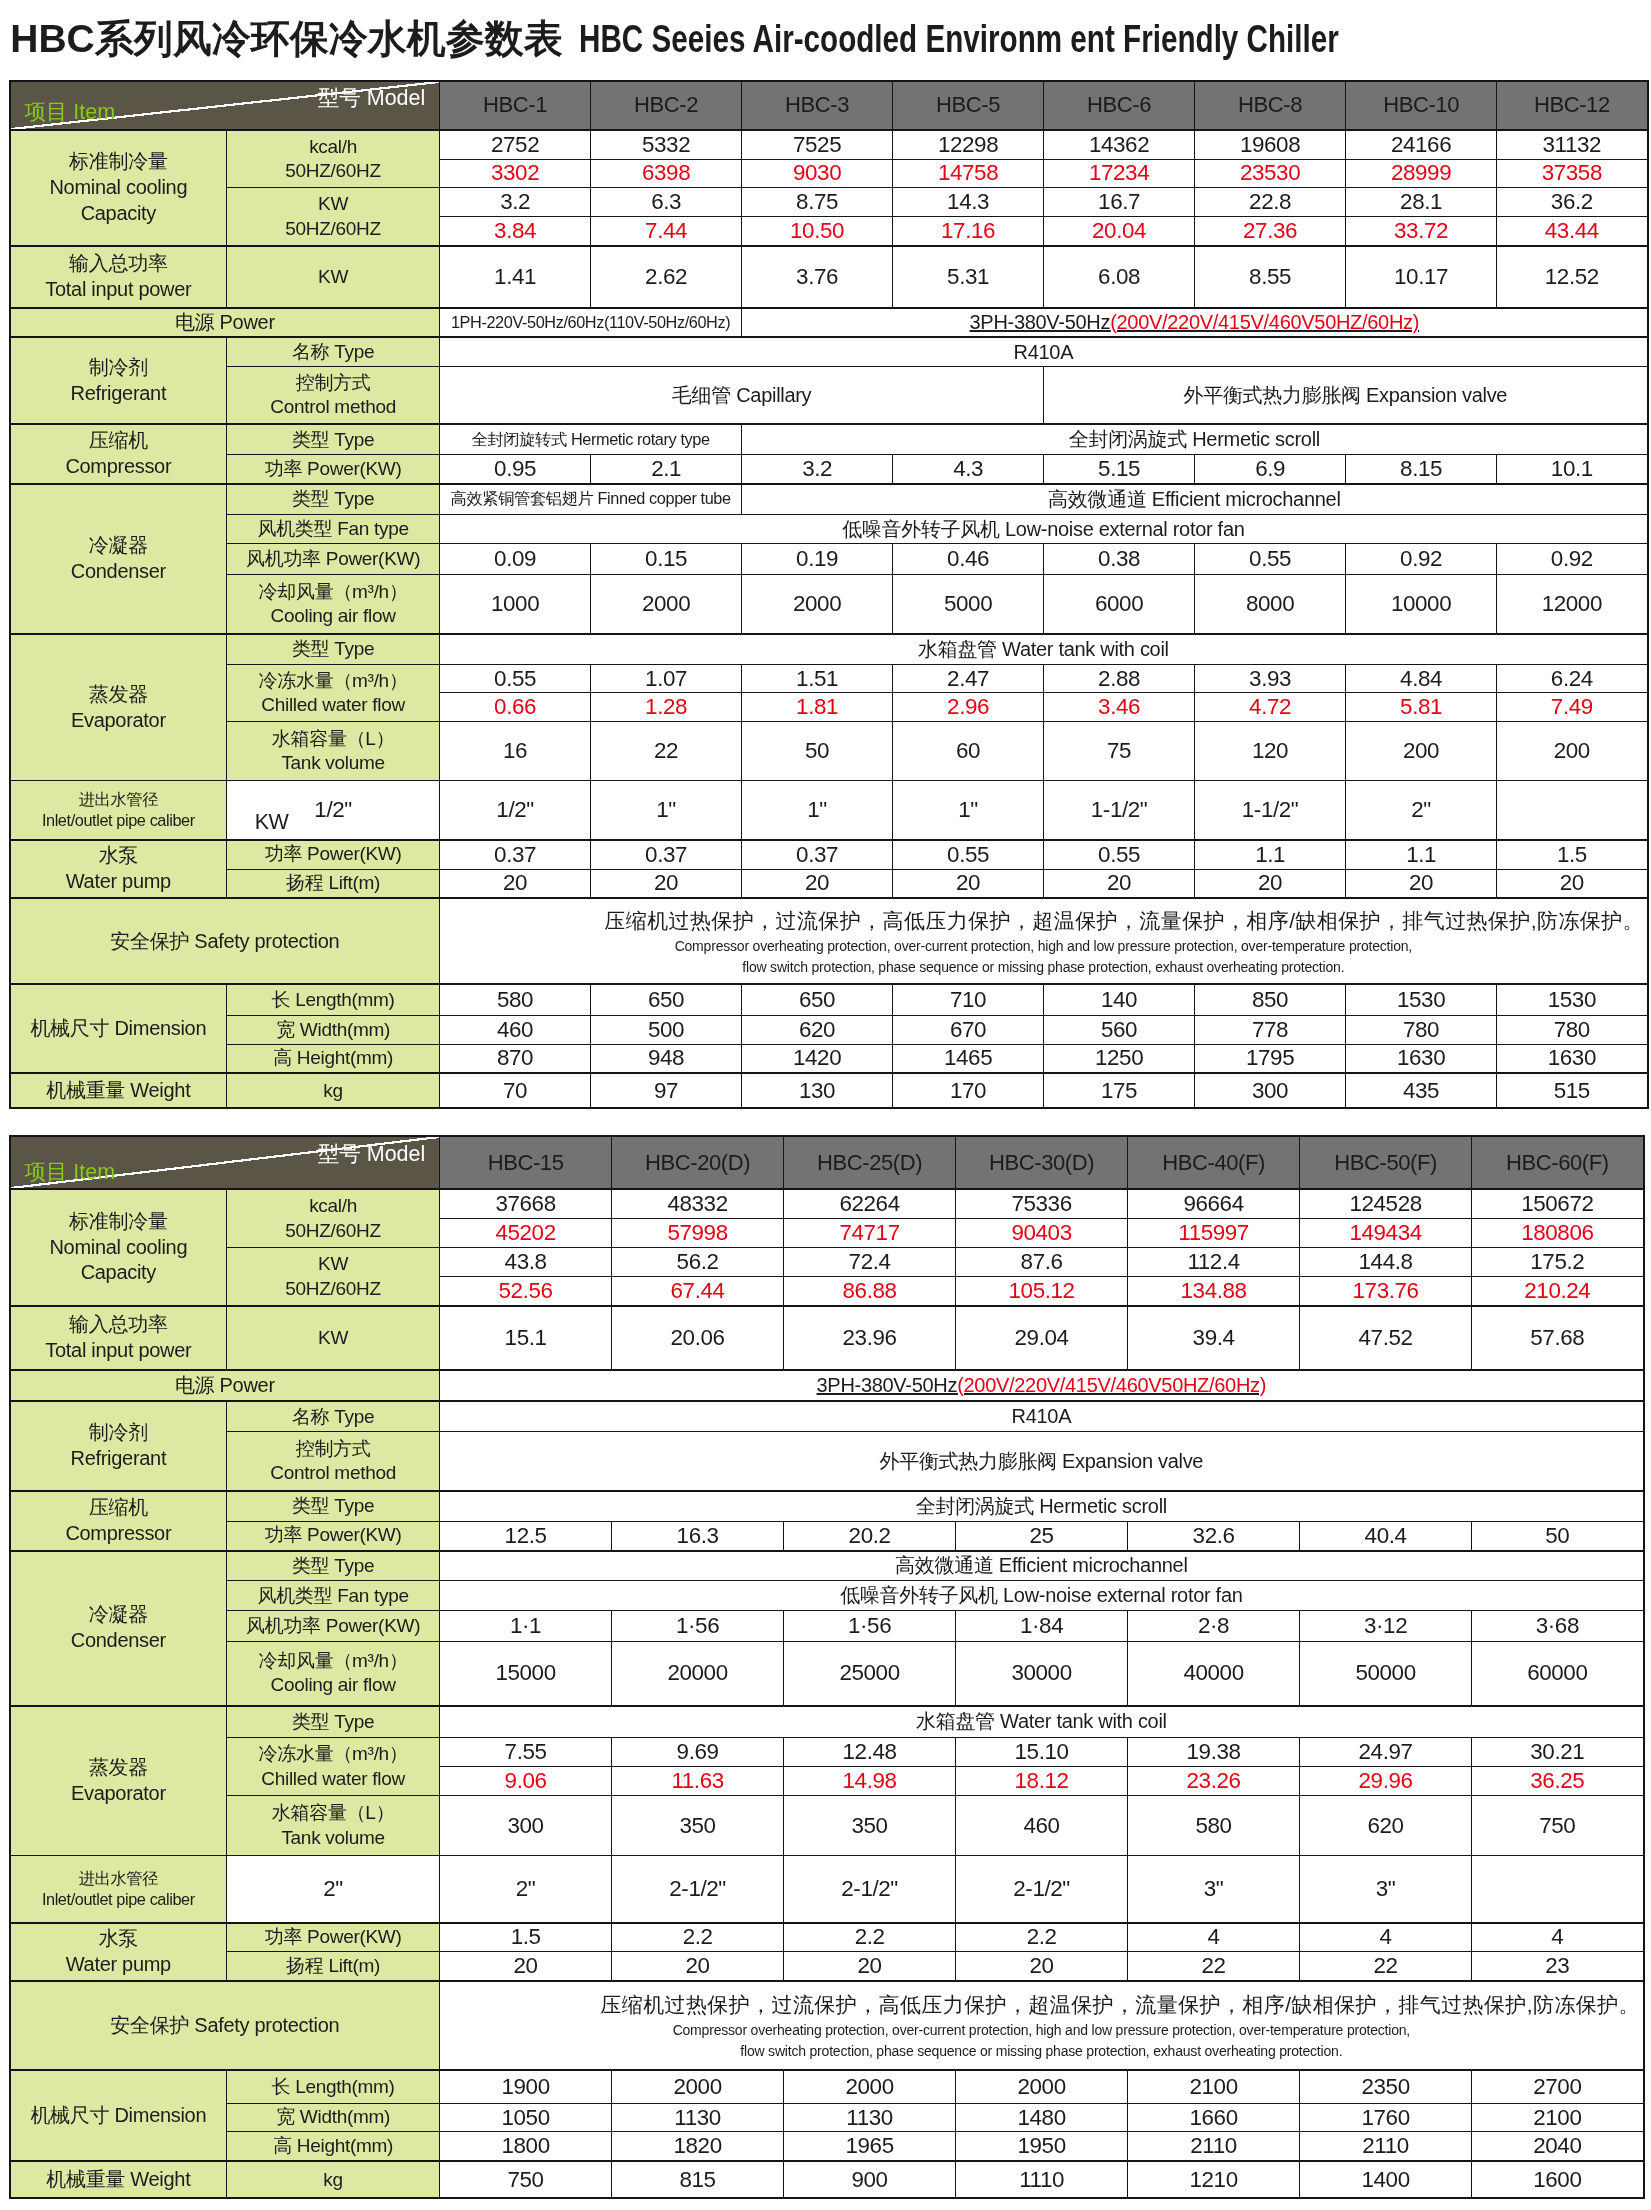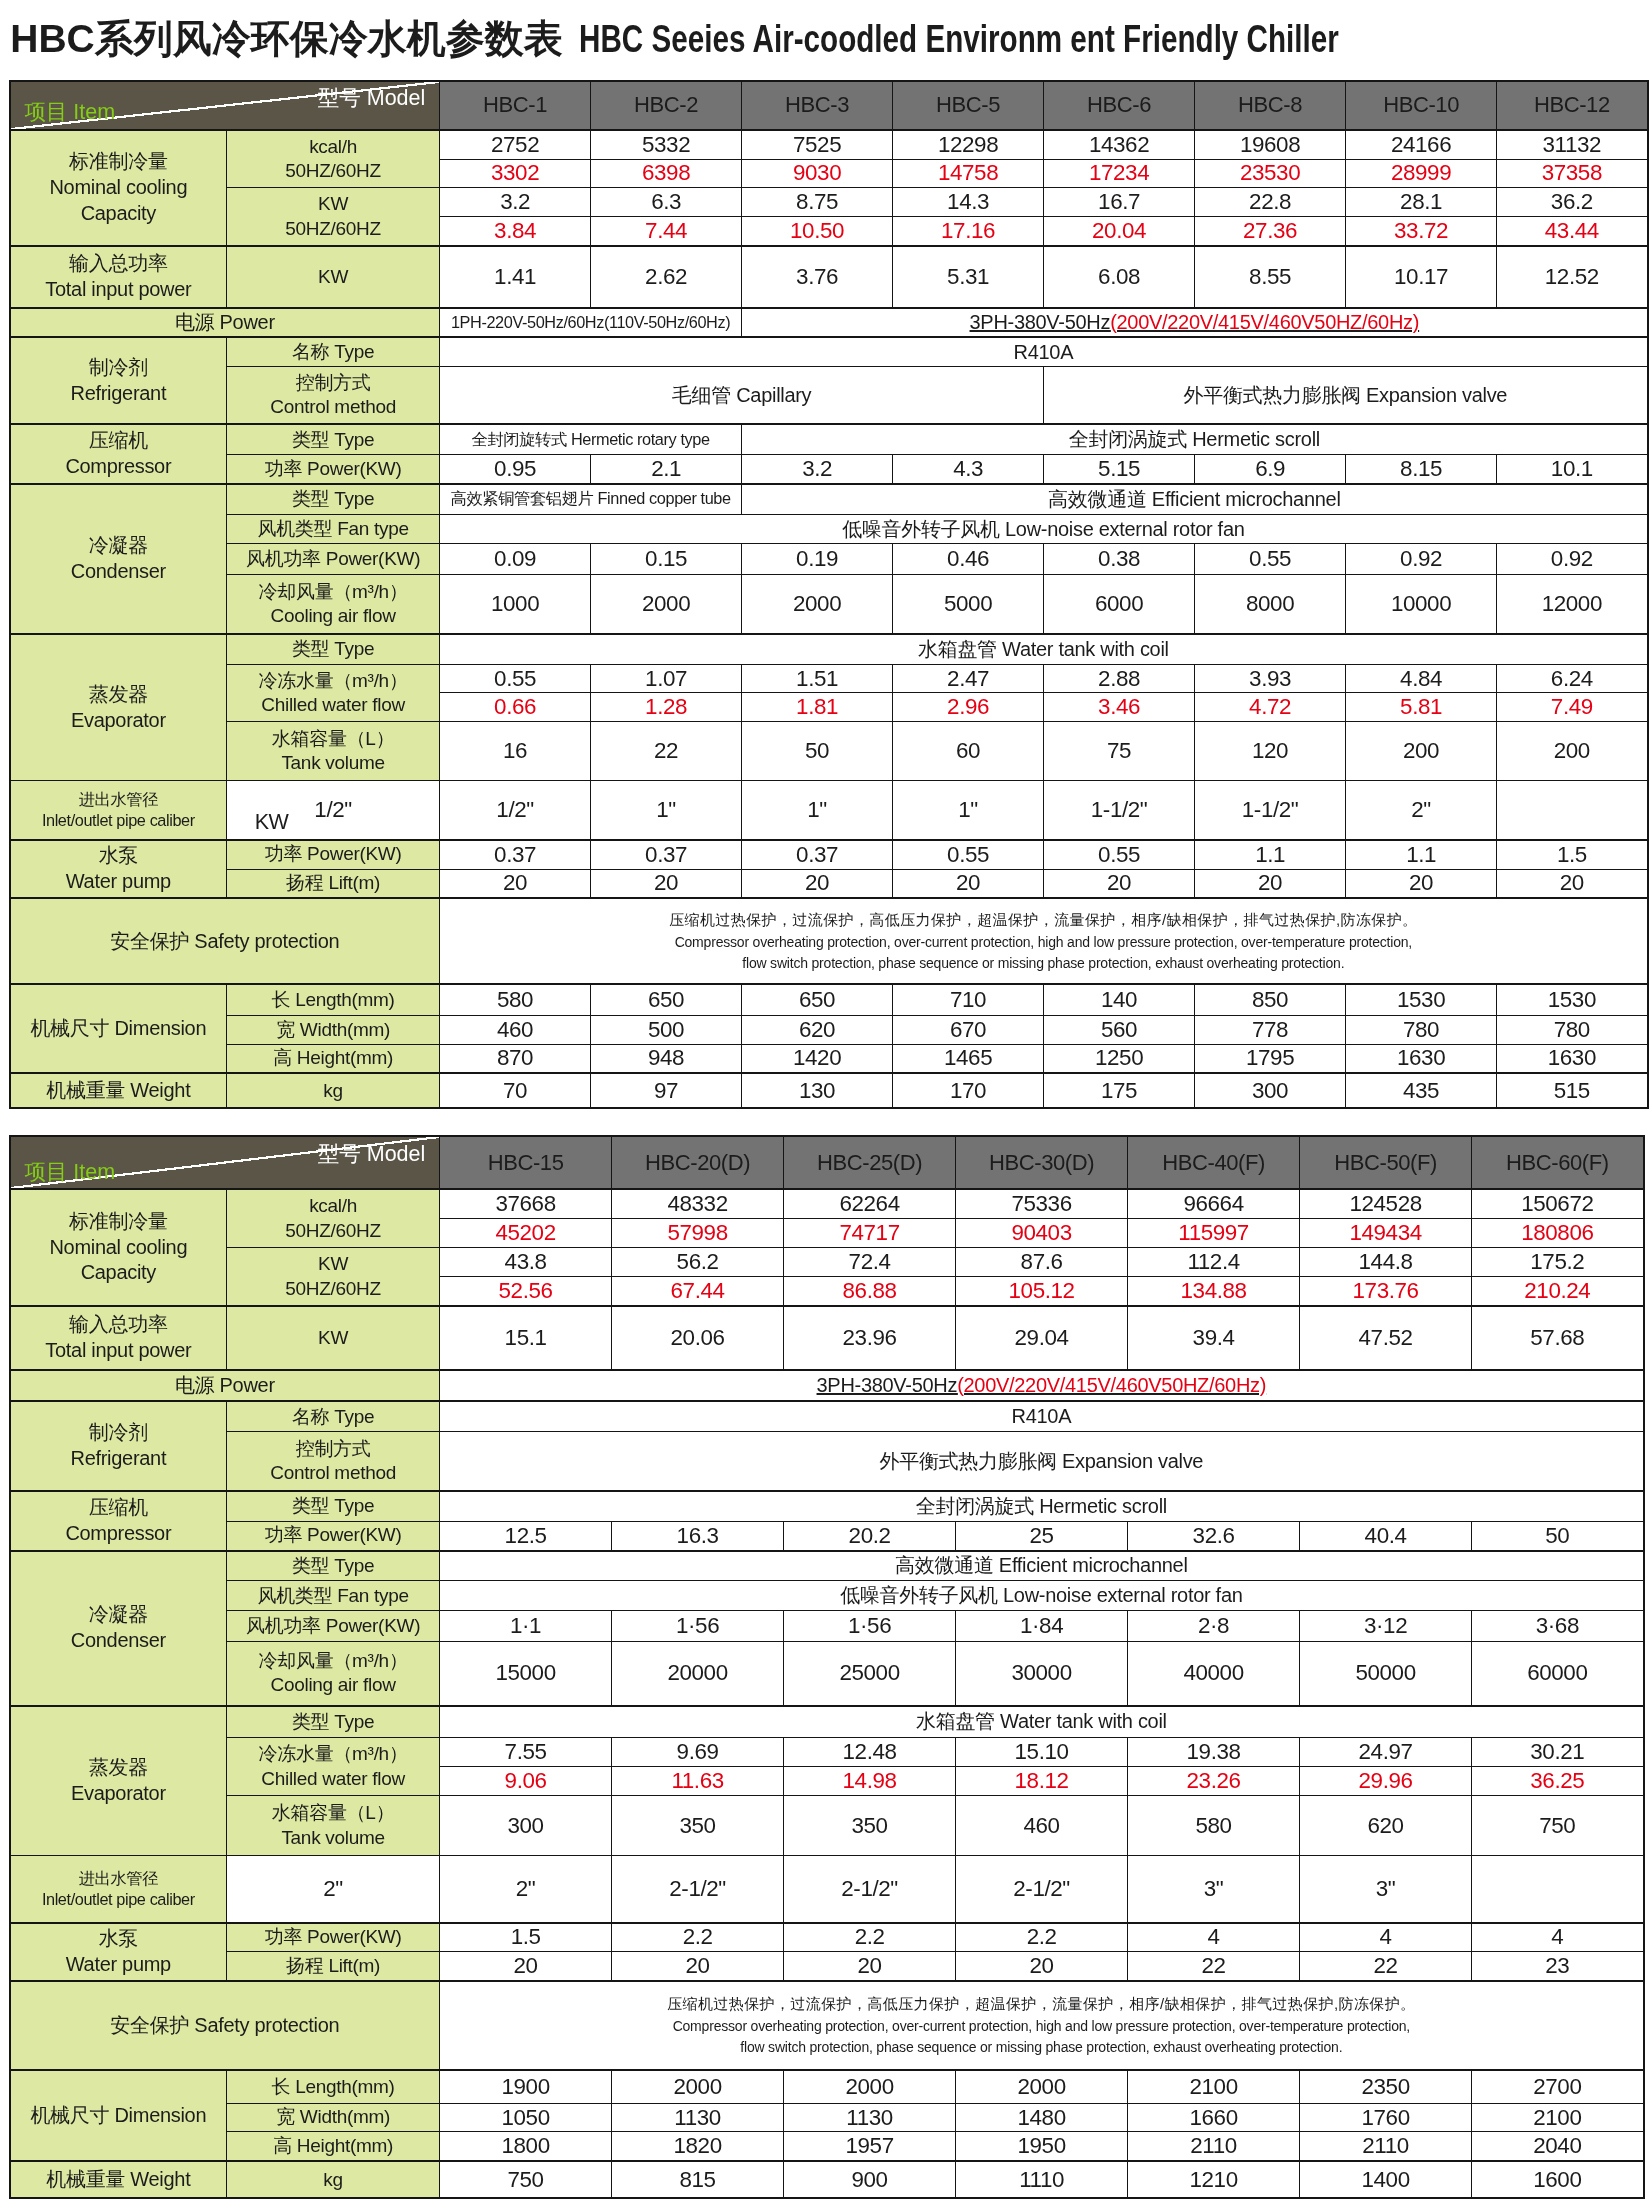--- a/index.html
+++ b/index.html
@@ -16,21 +16,21 @@
   .k-l1,.k-l2 { background:#dde8a2; white-space:pre-line; line-height:1.28; letter-spacing:-0.3px; }
   .k-l1 { font-size:20px; }
   .k-l2 { font-size:19px; }
   .k-v,.k-kw { font-size:22.4px; letter-spacing:-0.4px; }
   .k-r { font-size:22.4px; letter-spacing:-0.4px; color:#e60014; }
   .k-s { font-size:20px; letter-spacing:-0.3px; }
   .k-sr { font-size:20px; letter-spacing:-0.3px;text-decoration:underline; }
   .k-sr .red { color:#e60014; }
   .sz-sm { font-size:16.3px !important; letter-spacing:-0.4px !important; }
   .k-safety { font-size:14px; line-height:1.5; letter-spacing:-0.2px; }
-  .k-safety .zh { font-size:15px; letter-spacing:0.4px; }
+  .k-safety .zh { font-size:21px; letter-spacing:0.4px;text-align:right; }
   .k-corner { background:#5a5547; position:relative; padding:0; }
   .corner-inner { position:absolute; top:0; left:0; right:0; bottom:0;
      background:linear-gradient(to bottom right, rgba(0,0,0,0) calc(50% - 1.1px), #ffffff calc(50% - 1.1px), #ffffff calc(50% + 1.1px), rgba(0,0,0,0) calc(50% + 1.1px)); }
   .corner-model { position:absolute; top:1.7px; right:13.8px; color:#ffffff; font-size:21.5px; }
   .corner-item { position:absolute; bottom:2.6px; left:13.8px; color:#84cc16; font-size:21.5px; }
   .k-kw { position:relative; }
   .k-kw .stray { position:absolute; left:13%; bottom:6%; font-size:21.5px; }
 </style>
 </head>
 <body>
@@ -572,21 +572,21 @@
           <td class="k-v">1130</td>
           <td class="k-v">1480</td>
           <td class="k-v">1660</td>
           <td class="k-v">1760</td>
           <td class="k-v">2100</td>
         </tr>
         <tr style="height: 29px;">
           <td class="k-l2">高  Height(mm)</td>
           <td class="k-v">1800</td>
           <td class="k-v">1820</td>
-          <td class="k-v">1957</td>
+          <td class="k-v">1965</td>
           <td class="k-v">1950</td>
           <td class="k-v">2110</td>
           <td class="k-v">2110</td>
           <td class="k-v">2040</td>
         </tr>
         <tr class="g" style="height: 37px;">
           <td class="k-l1">机械重量  Weight</td>
           <td class="k-l2">kg</td>
           <td class="k-v">750</td>
           <td class="k-v">815</td>

